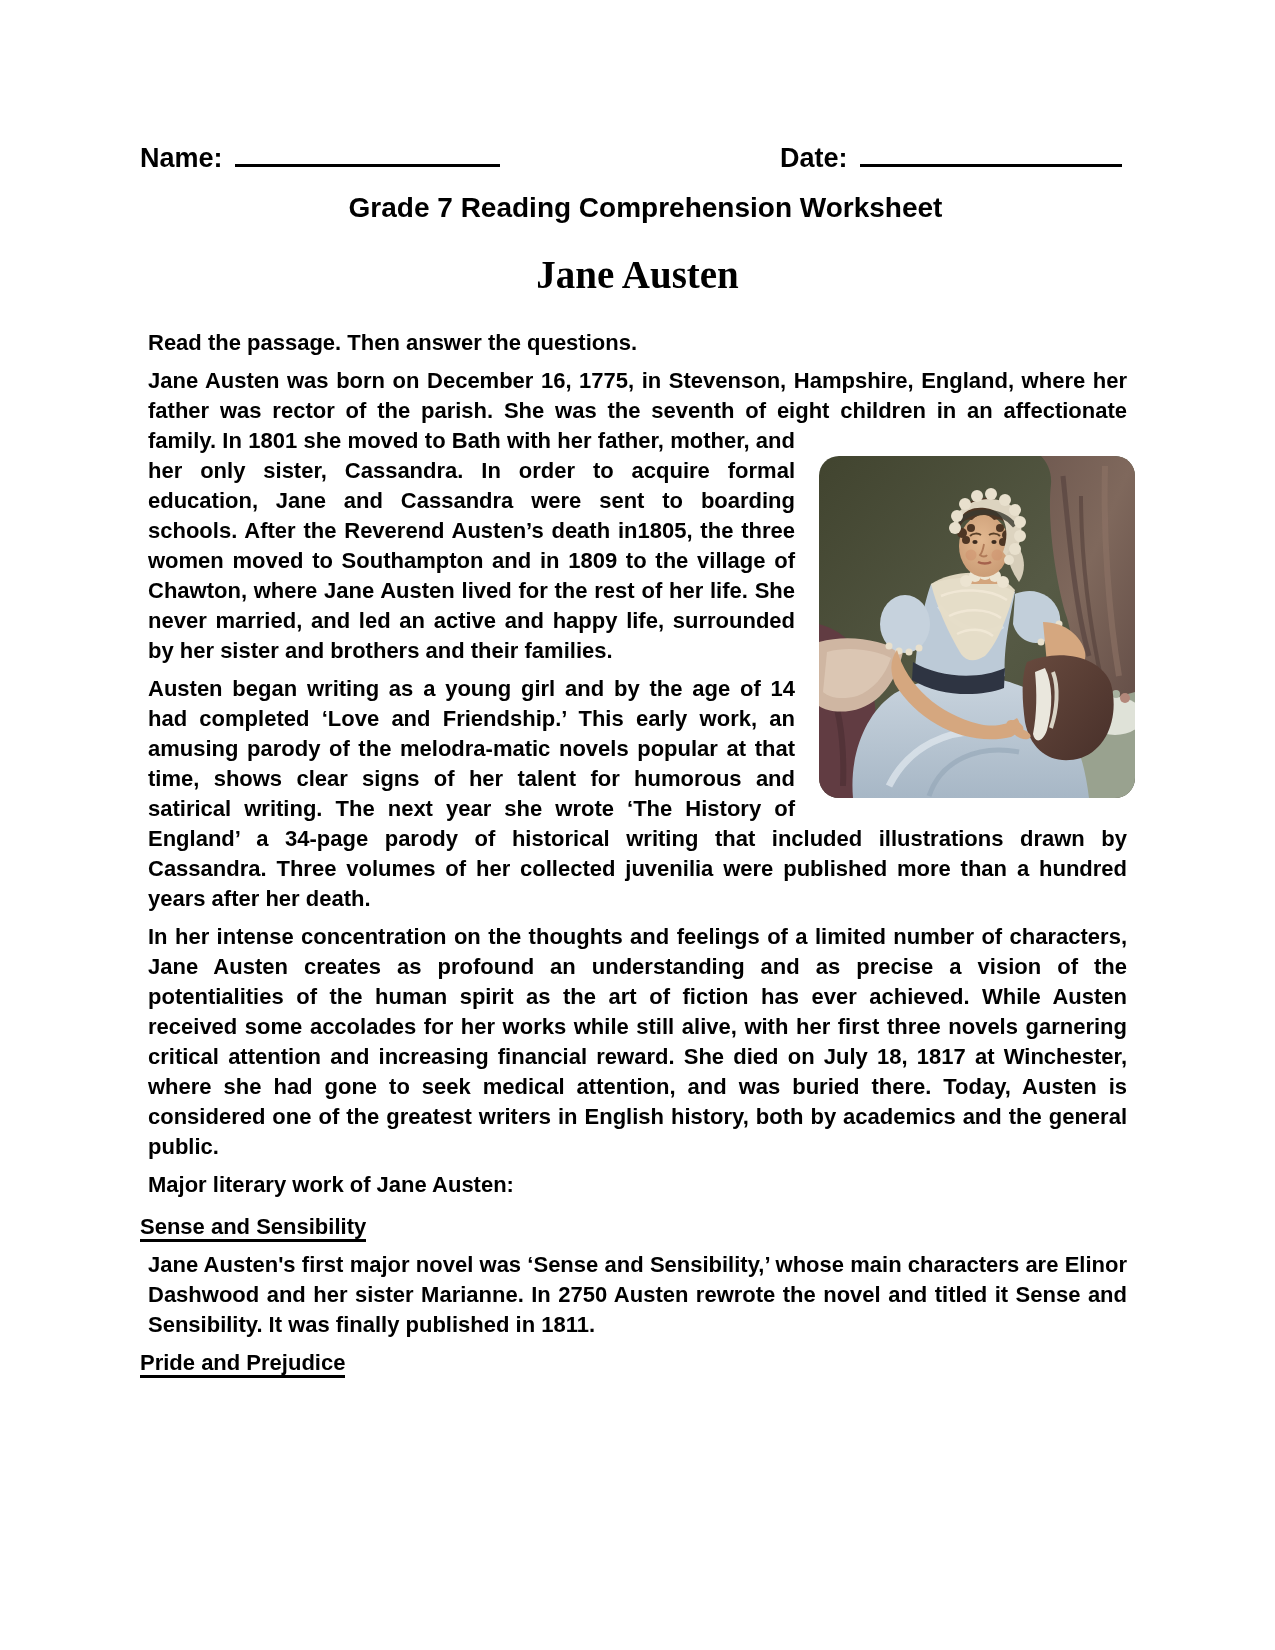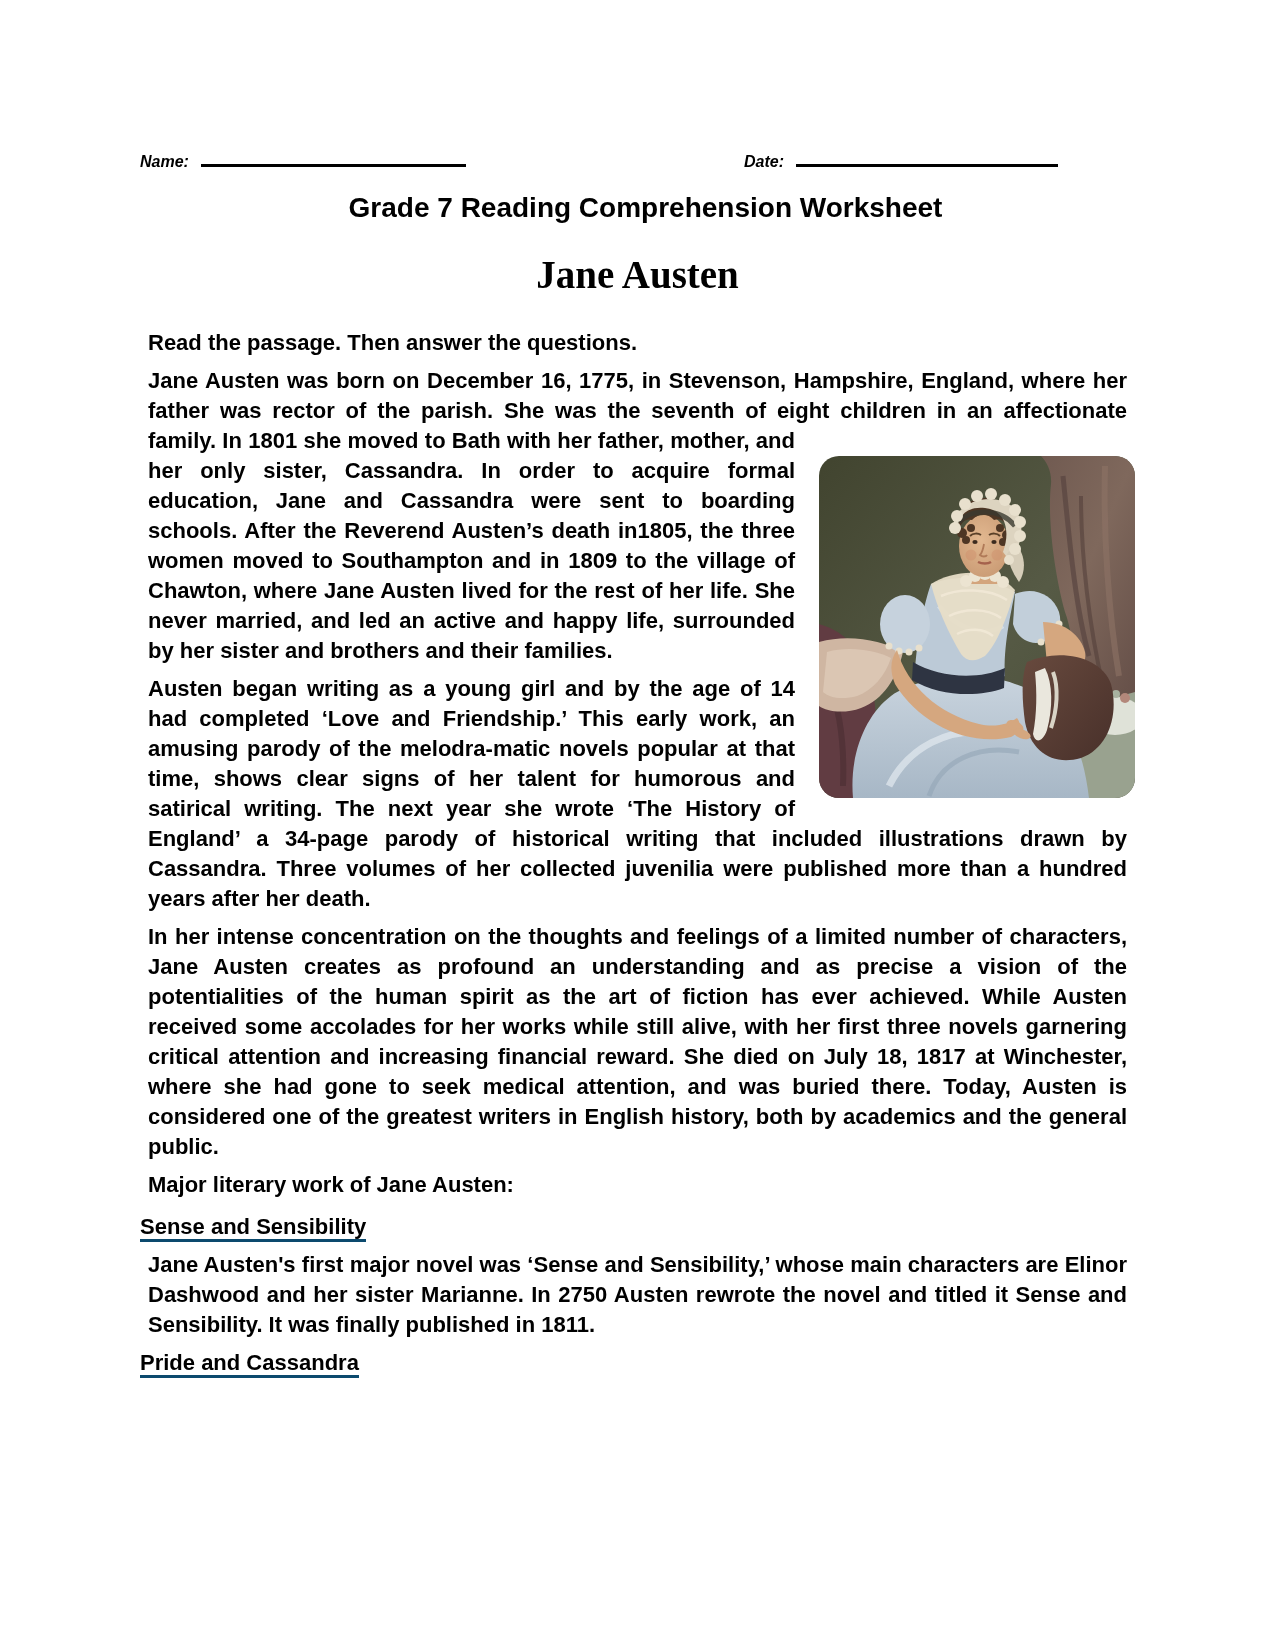--- a/index.html
+++ b/index.html
@@ -6,23 +6,23 @@
   .page{
     position:relative;
     width:1275px;height:1650px;
     background:#ffffff;
     color:#000;
     font-family:"Liberation Sans","DejaVu Sans",sans-serif;
     overflow:hidden;
   }
   
   .field-row{position:absolute;top:142px;left:0;width:1275px;height:40px;}
-  .field{position:absolute;white-space:nowrap;font-weight:bold;font-size:16px;font-style:italic;}
+  .field{position:absolute;white-space:nowrap;font-weight:bold;font-size:27px;}
   .field-name{left:140px;top:0;}
-  .field-date{left:744px;top:0;}
+  .field-date{left:780px;top:0;}
   .blank-line{
     display:inline-block;
     border-bottom:3px solid #000;
     height:22px;
     margin-left:12px;
     vertical-align:baseline;
   }
   .blank-line.name{width:265px;}
   .blank-line.date{width:262px;}
   
@@ -47,21 +47,21 @@
   .portrait{
     float:right;clear:right;
     width:316px;height:342px;
     margin:30px 0 20px 24px;
     border-radius:20px;overflow:hidden;
   }
   figure{margin:0;padding:0;}
   .portrait svg{display:block;width:316px;height:342px;}
   .section-heading{margin:0;font-size:22px;line-height:30px;font-weight:bold;text-align:left;}
   .section-heading.first{margin-top:12px;}
-  .section-heading .u{border-bottom:3px solid #0c4a6e;}
+  .section-heading .u{border-bottom:3px solid #000000;}
 </style>
 </head>
 <body>
 
 <div class="page">
 
   <div class="field-row">
     <div class="field field-name"><span>Name:</span><span class="blank-line name"></span></div>
     <div class="field field-date"><span>Date:</span><span class="blank-line date"></span></div>
   </div>
@@ -211,16 +211,16 @@
     </figure>
 
     <p>Jane Austen was born on December 16, 1775, in Stevenson, Hampshire, England, where her father was rector of the parish. She was the seventh of eight children in an affectionate family. In 1801 she moved to Bath with her father, mother, and her only sister, Cassandra. In order to acquire formal education, Jane and Cassandra were sent to boarding schools. After the Reverend Austen’s death in1805, the three women moved to Southampton and in 1809 to the village of Chawton, where Jane Austen lived for the rest of her life. She never married, and led an active and happy life, surrounded by her sister and brothers and their families.</p>
     <p> Austen began writing as a young girl and by the age of 14 had completed ‘Love and Friendship.’ This early work, an amusing parody of the melodra-matic novels popular at that time, shows clear signs of her talent for humorous and satirical writing. The next year she wrote ‘The History of England’ a 34-page parody of historical writing that included illustrations drawn by Cassandra. Three volumes of her collected juvenilia were published more than a hundred years after her death.</p>
     <p> In her intense concentration on the thoughts and feelings of a limited number of characters, Jane Austen creates as profound an understanding and as precise a vision of the potentialities of the human spirit as the art of fiction has ever achieved. While Austen received some accolades for her works while still alive, with her first three novels garnering critical attention and increasing financial reward. She died on July 18, 1817 at Winchester, where she had gone to seek medical attention, and was buried there. Today, Austen is considered one of the greatest writers in English history, both by academics and the general public.</p>
     <p>Major literary work of Jane Austen:</p>
 
     <h3 class="section-heading first"><span class="u">Sense and Sensibility</span></h3>
     <p>Jane Austen's first major novel was ‘Sense and Sensibility,’ whose main characters are Elinor Dashwood and her sister Marianne. In 2750 Austen rewrote the novel and titled it Sense and Sensibility. It was finally published in 1811.</p>
 
-    <h3 class="section-heading"><span class="u">Pride and Cassandra</span></h3>
+    <h3 class="section-heading"><span class="u">Pride and Prejudice</span></h3>
   </div>
 
 </div>
 
 </body></html>

